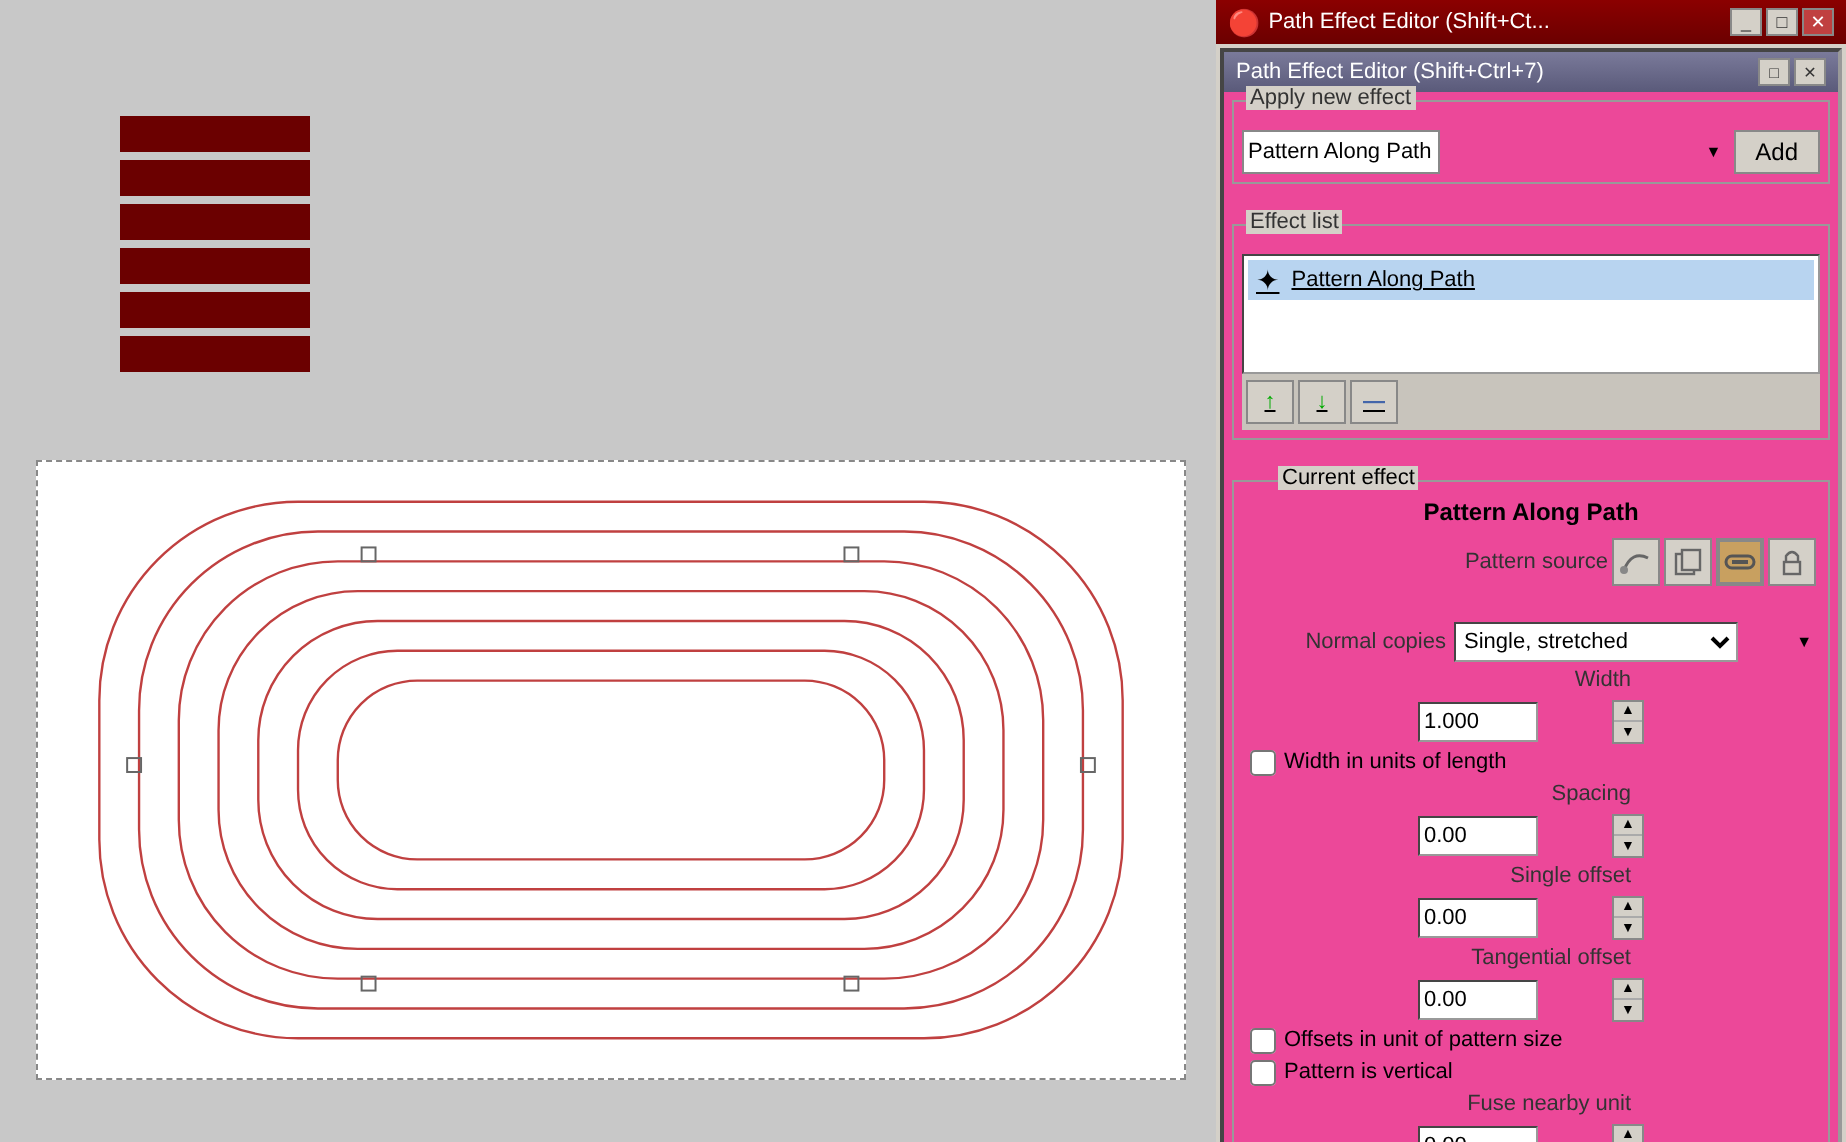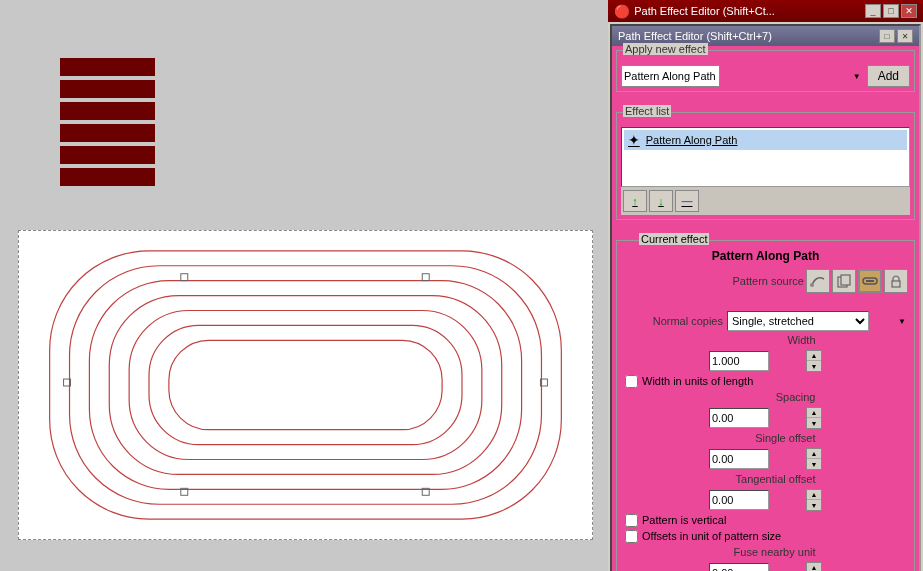--- a/index.html
+++ b/index.html
@@ -495,26 +495,26 @@
             <input class="spinner-input" type="text" value="0.00" style="">
             <div class="spinner-btns">
               <button class="spinner-btn">▲</button>
               <button class="spinner-btn">▼</button>
             </div>
           </div>
         </div>
 
         <div class="checkbox-row">
           <input type="checkbox" style="">
-          <span>Pattern is vertical</span>
+          <span>Offsets in unit of pattern size</span>
         </div>
 
         <div class="checkbox-row">
           <input type="checkbox" style="">
-          <span>Offsets in unit of pattern size</span>
+          <span>Pattern is vertical</span>
         </div>
 
         <div class="form-row">
           <span class="form-label">Fuse nearby unit</span>
           <div class="spinner-group">
             <input class="spinner-input" type="text" value="0.00" style="">
             <div class="spinner-btns">
               <button class="spinner-btn">▲</button>
               <button class="spinner-btn">▼</button>
             </div>

